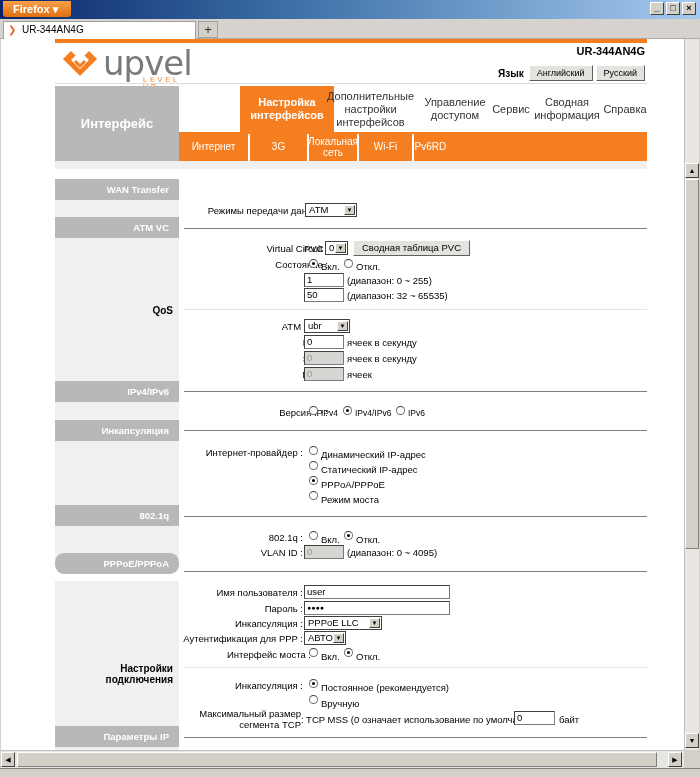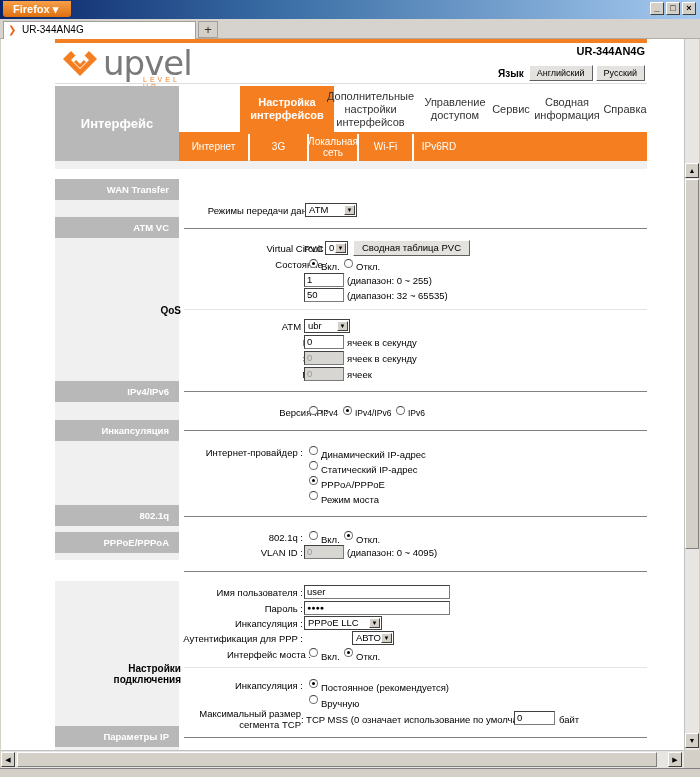--- a/index.html
+++ b/index.html
@@ -53,21 +53,21 @@
   .mnav.active { background: #f57f20; color: #fff; font-weight: bold; }
   .subnav { position: absolute; left: 124px; top: 93px; width: 468px; height: 29px; background: #f57f20; }
   .snav { position: absolute; top: 0; height: 29px; font-size: 10px; color: #fff; display: flex; align-items: center; justify-content: center; text-align: center; line-height: 11px; }
   .snav-sep { position: absolute; top: 2px; width: 2px; height: 27px; background: #fff; }
   .band { position: absolute; left: 0; top: 122px; width: 592px; height: 8px; background: #f0f0f0; }
 
   .sec-head { position: absolute; left: 0; width: 124px; height: 21px; background: #b8b8b8; color: #fff; font-size: 9.5px; font-weight: bold; text-align: right; padding-right: 10px; line-height: 21px; }
   .sec-side { position: absolute; left: 0; width: 124px; background: #f0f0f0; }
   .sec-line { position: absolute; left: 129px; width: 463px; height: 1px; background: #808080; }
   .sec-line.light { background: #e4e4e4; }
-  .side-label { position: absolute; left: 0; width: 118px; text-align: right; font-size: 10px; font-weight: bold; color: #000; margin-left: 8px; }
+  .side-label { position: absolute; left: 0; width: 118px; text-align: right; font-size: 10px; font-weight: bold; color: #000; }
 
   .lbl { position: absolute; font-size: 9.5px; color: #000; text-align: right; }
   .txt { position: absolute; font-size: 9.5px; color: #000; white-space: nowrap; }
   .inp { position: absolute; height: 14px; border: 1px solid #7a7a7a; border-top-color: #404040; border-left-color: #404040; background: #fff; font-size: 9.5px; padding-left: 2px; line-height: 12px; }
   .inp.dis { background: #d8d6d2; color: #999; }
   .sel { position: absolute; height: 14px; border: 1px solid #404040; background: #fff; font-size: 9.5px; padding-left: 3px; line-height: 12px; }
   .sel .arr { position: absolute; right: 1px; top: 1px; width: 11px; height: 10px; background: #d4d0c8; border: 1px solid #fff; border-right-color: #404040; border-bottom-color: #404040; font-size: 6px; line-height: 8px; text-align: center; }
   .btn { position: absolute; height: 16px; background: #e4e2de; border: 1px solid #fff; border-right-color: #606060; border-bottom-color: #606060; font-size: 9.5px; padding: 0 8px; line-height: 14px; }
   .radio { position: absolute; width: 9px; height: 9px; border-radius: 50%; border: 1px solid #707070; border-top-color: #404040; background: #fff; }
   .radio.on::after { content: ""; position: absolute; left: 2px; top: 2px; width: 3px; height: 3px; border-radius: 50%; background: #000; }
@@ -123,21 +123,21 @@
     </div>
     <div class="subnav">
       <div class="snav" style="left:0;width:69px;">Интернет</div>
       <div class="snav-sep" style="left:69px;"></div>
       <div class="snav" style="left:71px;width:57px;">3G</div>
       <div class="snav-sep" style="left:128px;"></div>
       <div class="snav" style="left:130px;width:48px;">Локальная сеть</div>
       <div class="snav-sep" style="left:178px;"></div>
       <div class="snav" style="left:180px;width:53px;">Wi-Fi</div>
       <div class="snav-sep" style="left:233px;"></div>
-      <div class="snav" style="left:235px;width:50px;">IPv6RD</div>
+      <div class="snav" style="left:225px;width:50px;">IPv6RD</div>
     </div>
     <div class="band"></div>
 
     <div class="sec-head" style="top:140px;padding-left:43px;">WAN Transfer Mode</div>
     <div class="sec-side" style="top:161px;height:17px;"></div>
     <div class="lbl" style="left:124px;width:150px;top:166px;">Режимы передачи данных :</div>
     <div class="sel" style="left:250px;top:164px;width:52px;"><span>ATM</span><span class="arr">▼</span></div>
 
     <div class="sec-head" style="top:178px;">ATM VC</div>
     <div class="sec-line" style="top:189px;"></div>
@@ -207,31 +207,31 @@
     <div class="sec-side" style="top:487px;height:34px;"></div>
     <div class="lbl" style="left:124px;width:124px;top:493px;">802.1q :</div>
     <div class="radio" style="left:254px;top:492px;"></div>
     <div class="txt" style="left:266px;top:495px;">Вкл.</div>
     <div class="radio on" style="left:289px;top:492px;"></div>
     <div class="txt" style="left:301px;top:495px;">Откл.</div>
     <div class="lbl" style="left:124px;width:124px;top:508px;padding-left:47px;">VLAN ID :</div>
     <div class="inp dis" style="left:249px;top:506px;width:40px;">0</div>
     <div class="txt" style="left:292px;top:508px;">(диапазон: 0 ~ 4095)</div>
 
-    <div class="sec-head" style="top:493px;">PPPoE/PPPoA</div>
+    <div class="sec-head" style="top:514px;border-radius:9px;">PPPoE/PPPoA</div>
     <div class="sec-line" style="top:532px;"></div>
     <div class="sec-side" style="top:542px;height:145px;"></div>
     <div class="lbl" style="left:124px;width:124px;top:548px;">Имя пользователя :</div>
     <div class="inp" style="left:249px;top:546px;width:146px;">user</div>
     <div class="lbl" style="left:124px;width:124px;top:564px;">Пароль :</div>
     <div class="inp" style="left:249px;top:562px;width:146px;font-size:7px;">●●●●</div>
     <div class="lbl" style="left:124px;width:124px;top:579px;">Инкапсуляция :</div>
     <div class="sel" style="left:249px;top:577px;width:78px;"><span>PPPoE LLC</span><span class="arr">▼</span></div>
     <div class="lbl" style="left:124px;width:124px;top:594px;">Аутентификация для PPP :</div>
-    <div class="sel" style="left:249px;top:592px;width:42px;margin-left:48px;"><span>АВТО</span><span class="arr">▼</span></div>
+    <div class="sel" style="left:249px;top:592px;width:42px;"><span>АВТО</span><span class="arr">▼</span></div>
     <div class="lbl" style="left:132px;width:124px;top:610px;">Интерфейс моста :</div>
     <div class="radio" style="left:254px;top:609px;"></div>
     <div class="txt" style="left:266px;top:612px;">Вкл.</div>
     <div class="radio on" style="left:289px;top:609px;"></div>
     <div class="txt" style="left:301px;top:612px;">Откл.</div>
 
     <div class="side-label" style="top:624px;">Настройки подключения</div>
     <div class="sec-line light" style="top:628px;"></div>
     <div class="lbl" style="left:124px;width:124px;top:641px;">Инкапсуляция :</div>
     <div class="radio on" style="left:254px;top:640px;"></div>

